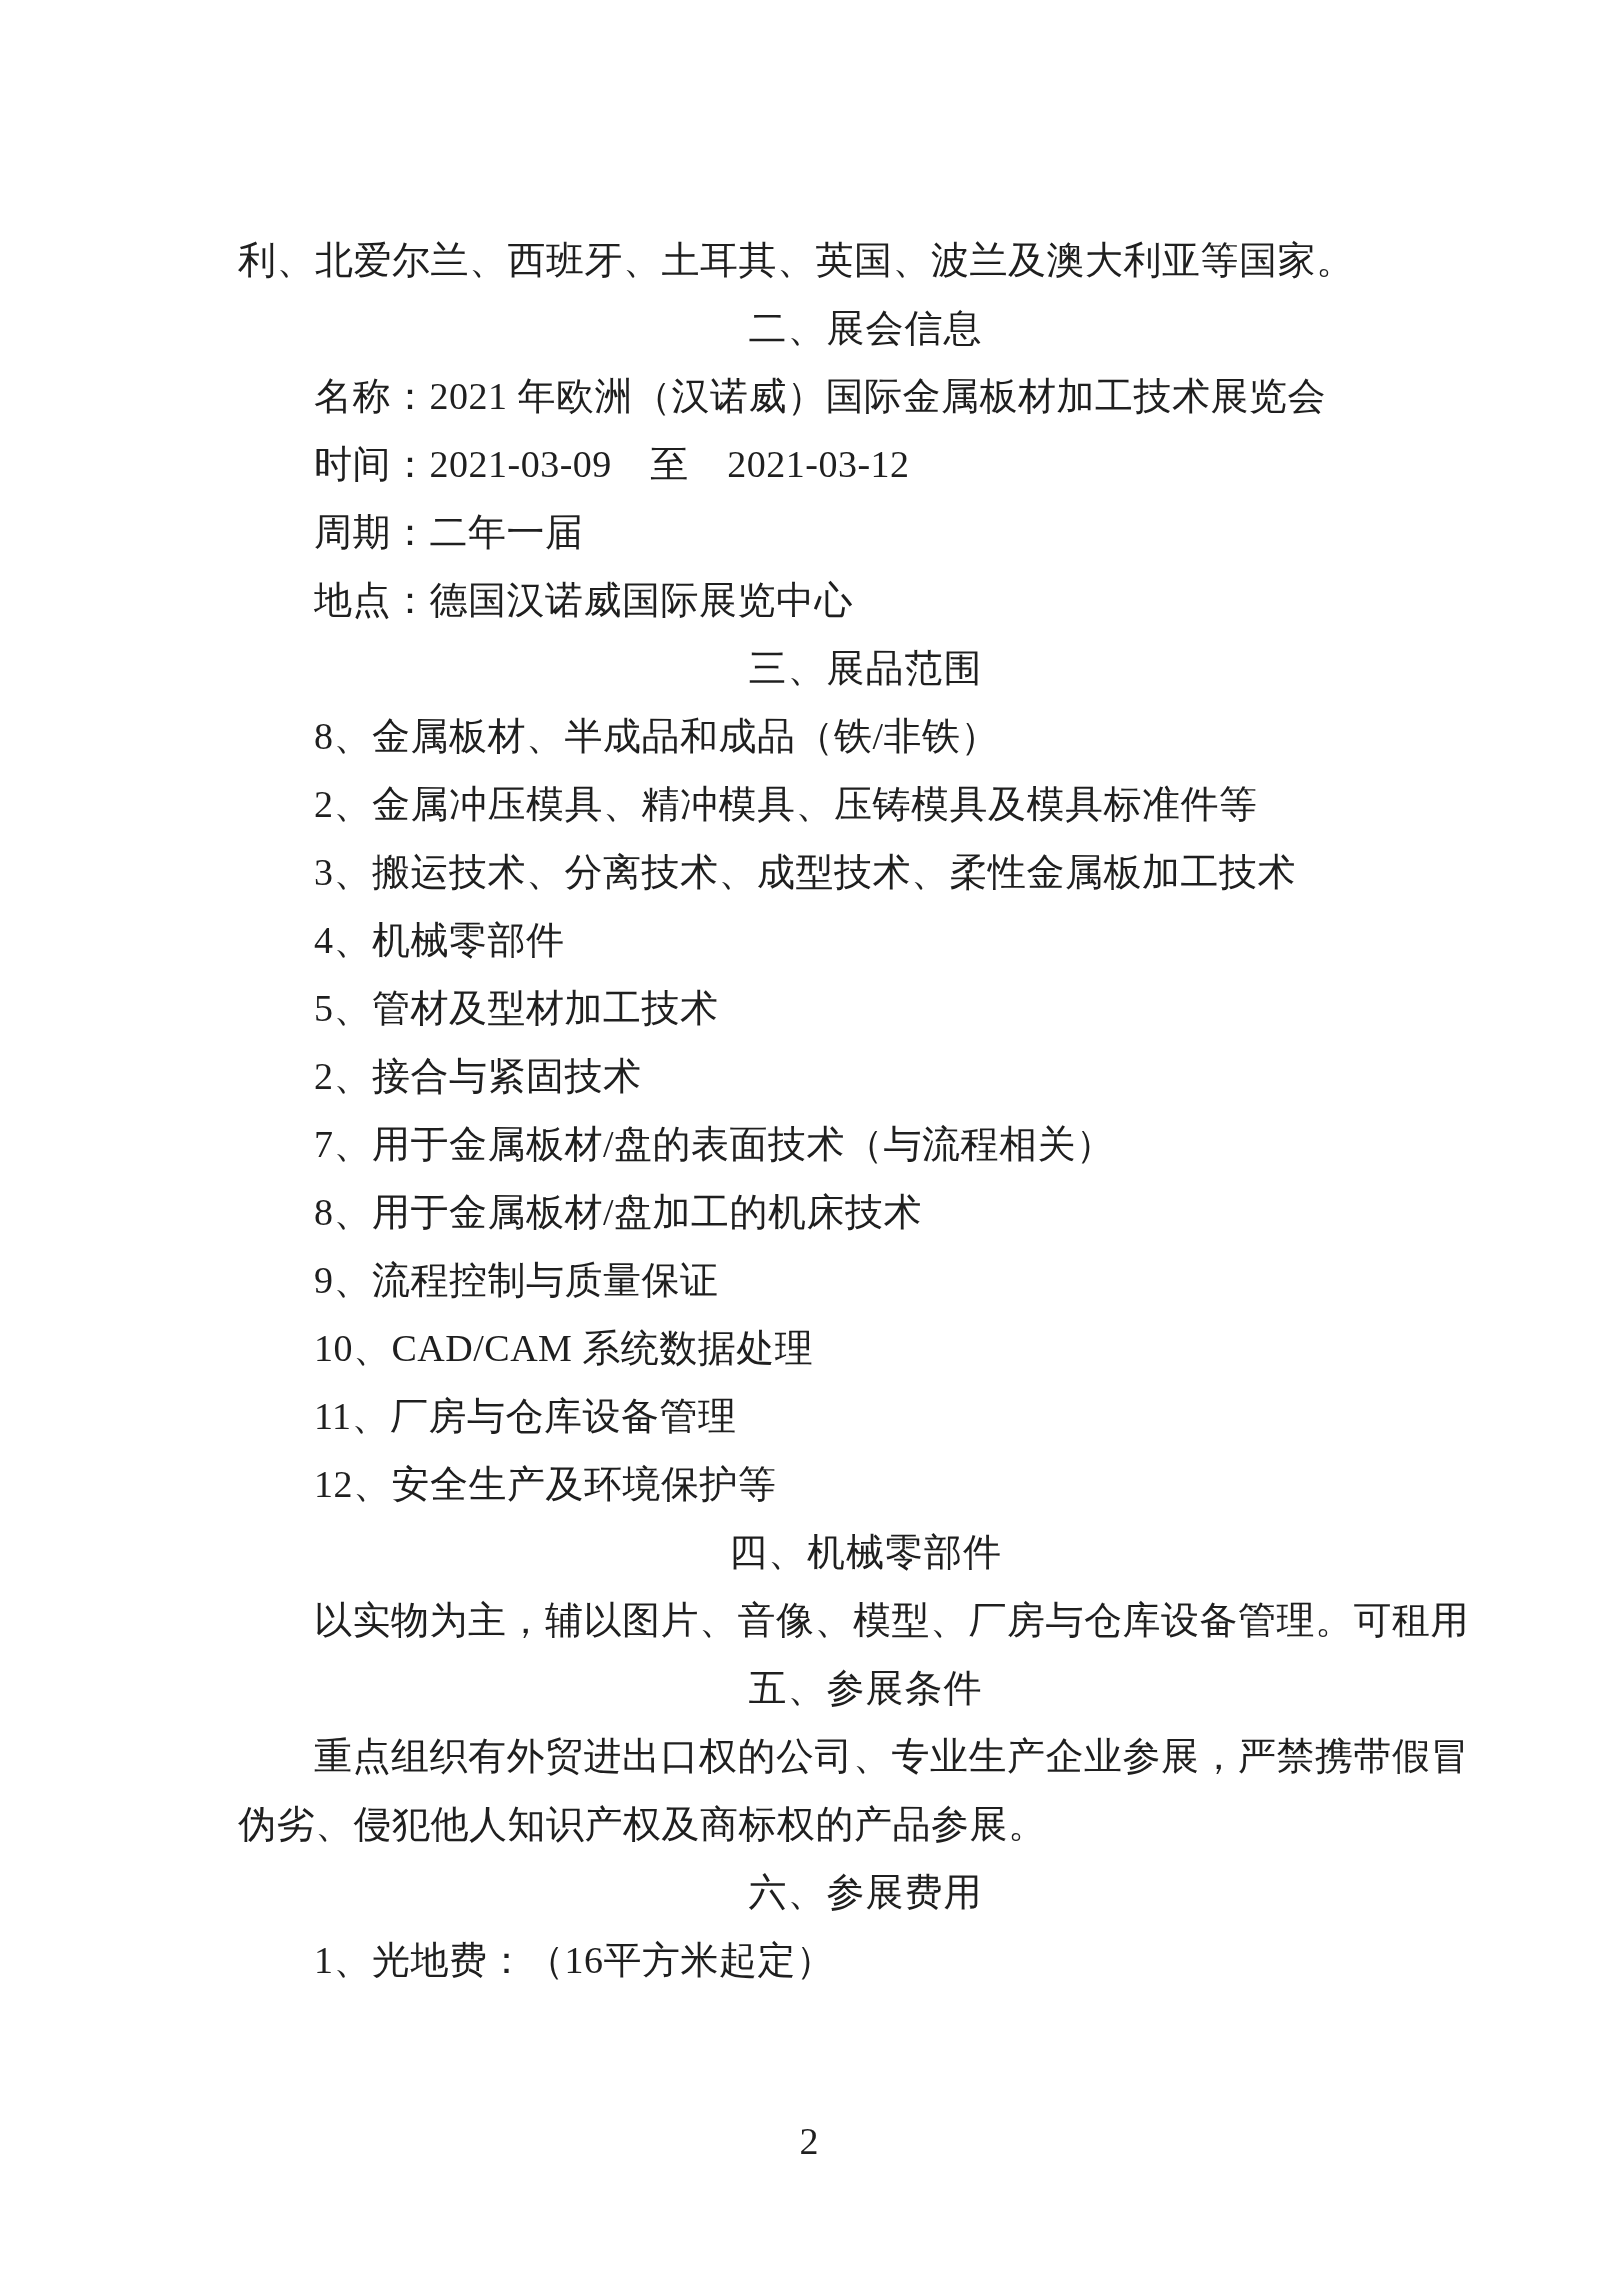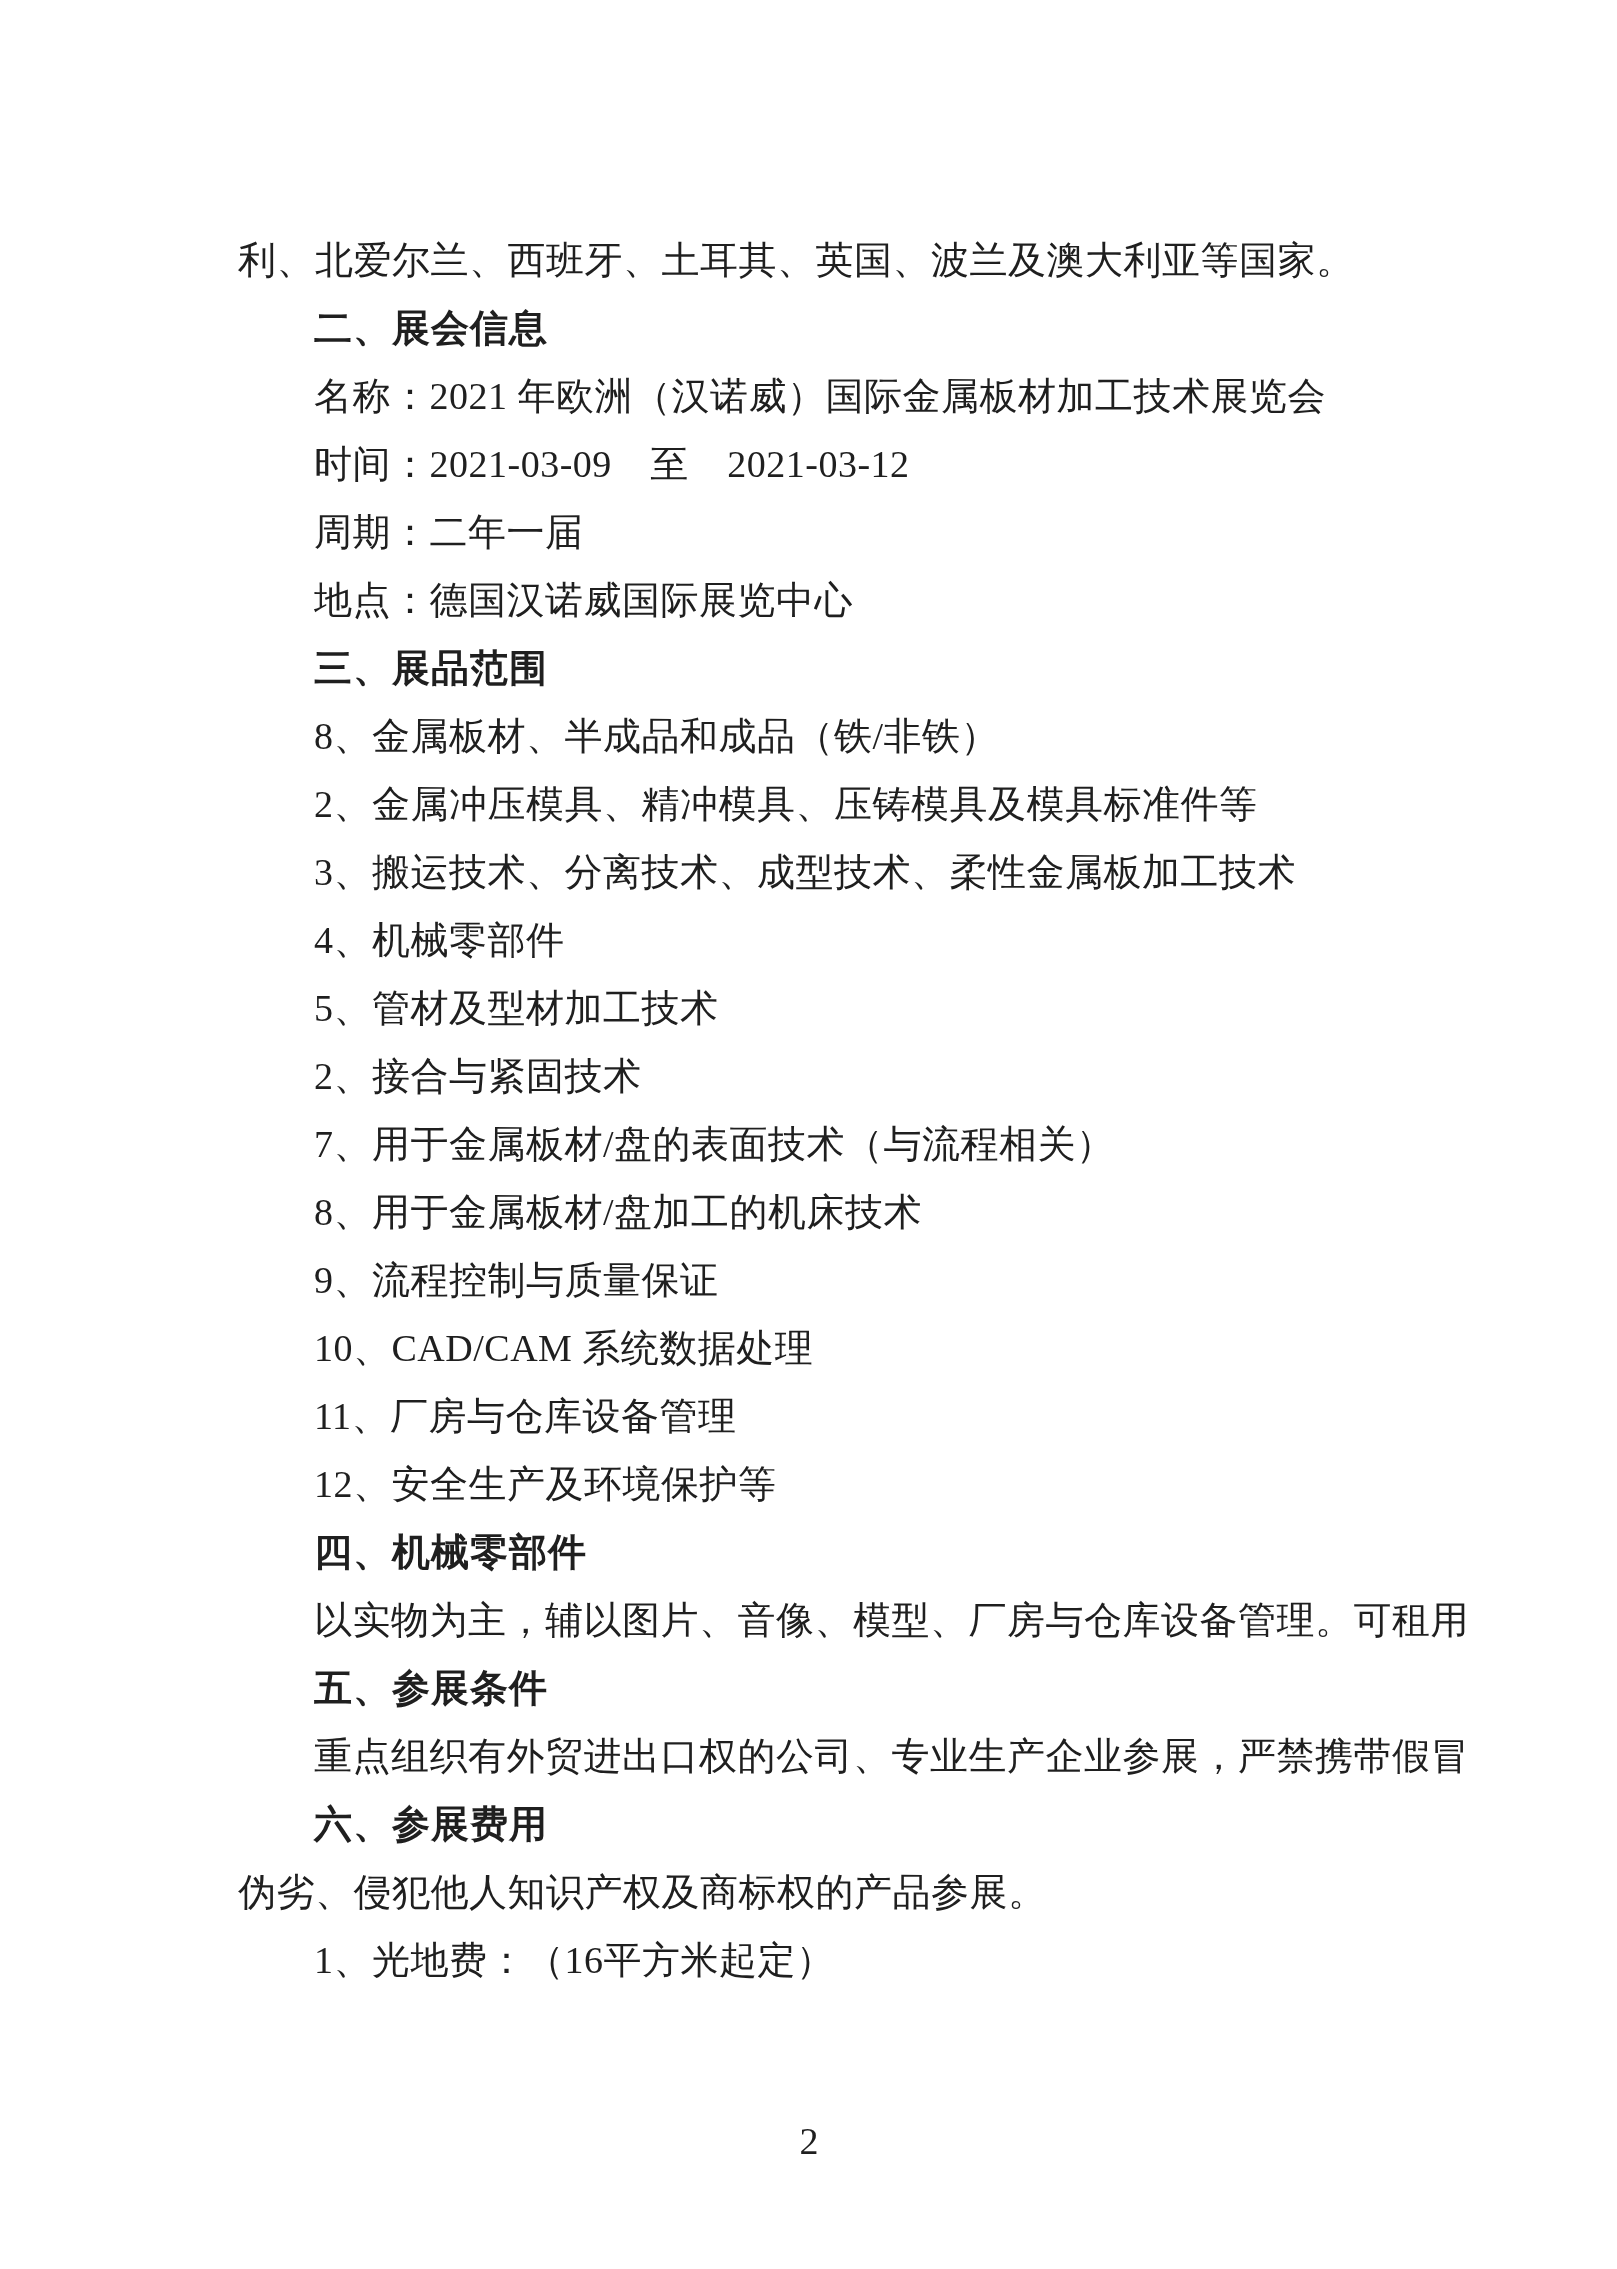--- a/index.html
+++ b/index.html
@@ -22,22 +22,23 @@
   .line {
     font-size: 38px;
     line-height: 68px;
     height: 68px;
     white-space: pre;
     letter-spacing: 0.5px;
   }
   .indent { padding-left: 76px; }
   .heading {
     font-family: "Liberation Sans", "DejaVu Sans", sans-serif;
-    font-weight: 700;
+    font-weight: 400;
     letter-spacing: 1px;
+    text-align: center;
   }
   .footer {
     position: absolute;
     left: 0;
     top: 2091px;
     width: 100%;
     text-align: center;
     font-size: 38px;
     line-height: 53px;
     font-family: "Liberation Serif", "DejaVu Serif", serif;
@@ -65,19 +66,19 @@
     <div class="line indent">7、用于金属板材/盘的表面技术（与流程相关）</div>
     <div class="line indent">8、用于金属板材/盘加工的机床技术</div>
     <div class="line indent">9、流程控制与质量保证</div>
     <div class="line indent">10、CAD/CAM 系统数据处理</div>
     <div class="line indent">11、厂房与仓库设备管理</div>
     <div class="line indent">12、安全生产及环境保护等</div>
     <div class="line indent heading">四、机械零部件</div>
     <div class="line indent">以实物为主，辅以图片、音像、模型、厂房与仓库设备管理。可租用</div>
     <div class="line indent heading">五、参展条件</div>
     <div class="line indent">重点组织有外贸进出口权的公司、专业生产企业参展，严禁携带假冒</div>
+    <div class="line">伪劣、侵犯他人知识产权及商标权的产品参展。</div>
     <div class="line indent heading">六、参展费用</div>
-    <div class="line">伪劣、侵犯他人知识产权及商标权的产品参展。</div>
     <div class="line indent">1、光地费：（16平方米起定）</div>
   </div>
   <div class="footer">2</div>
 </div>
 
 
 </body></html>

